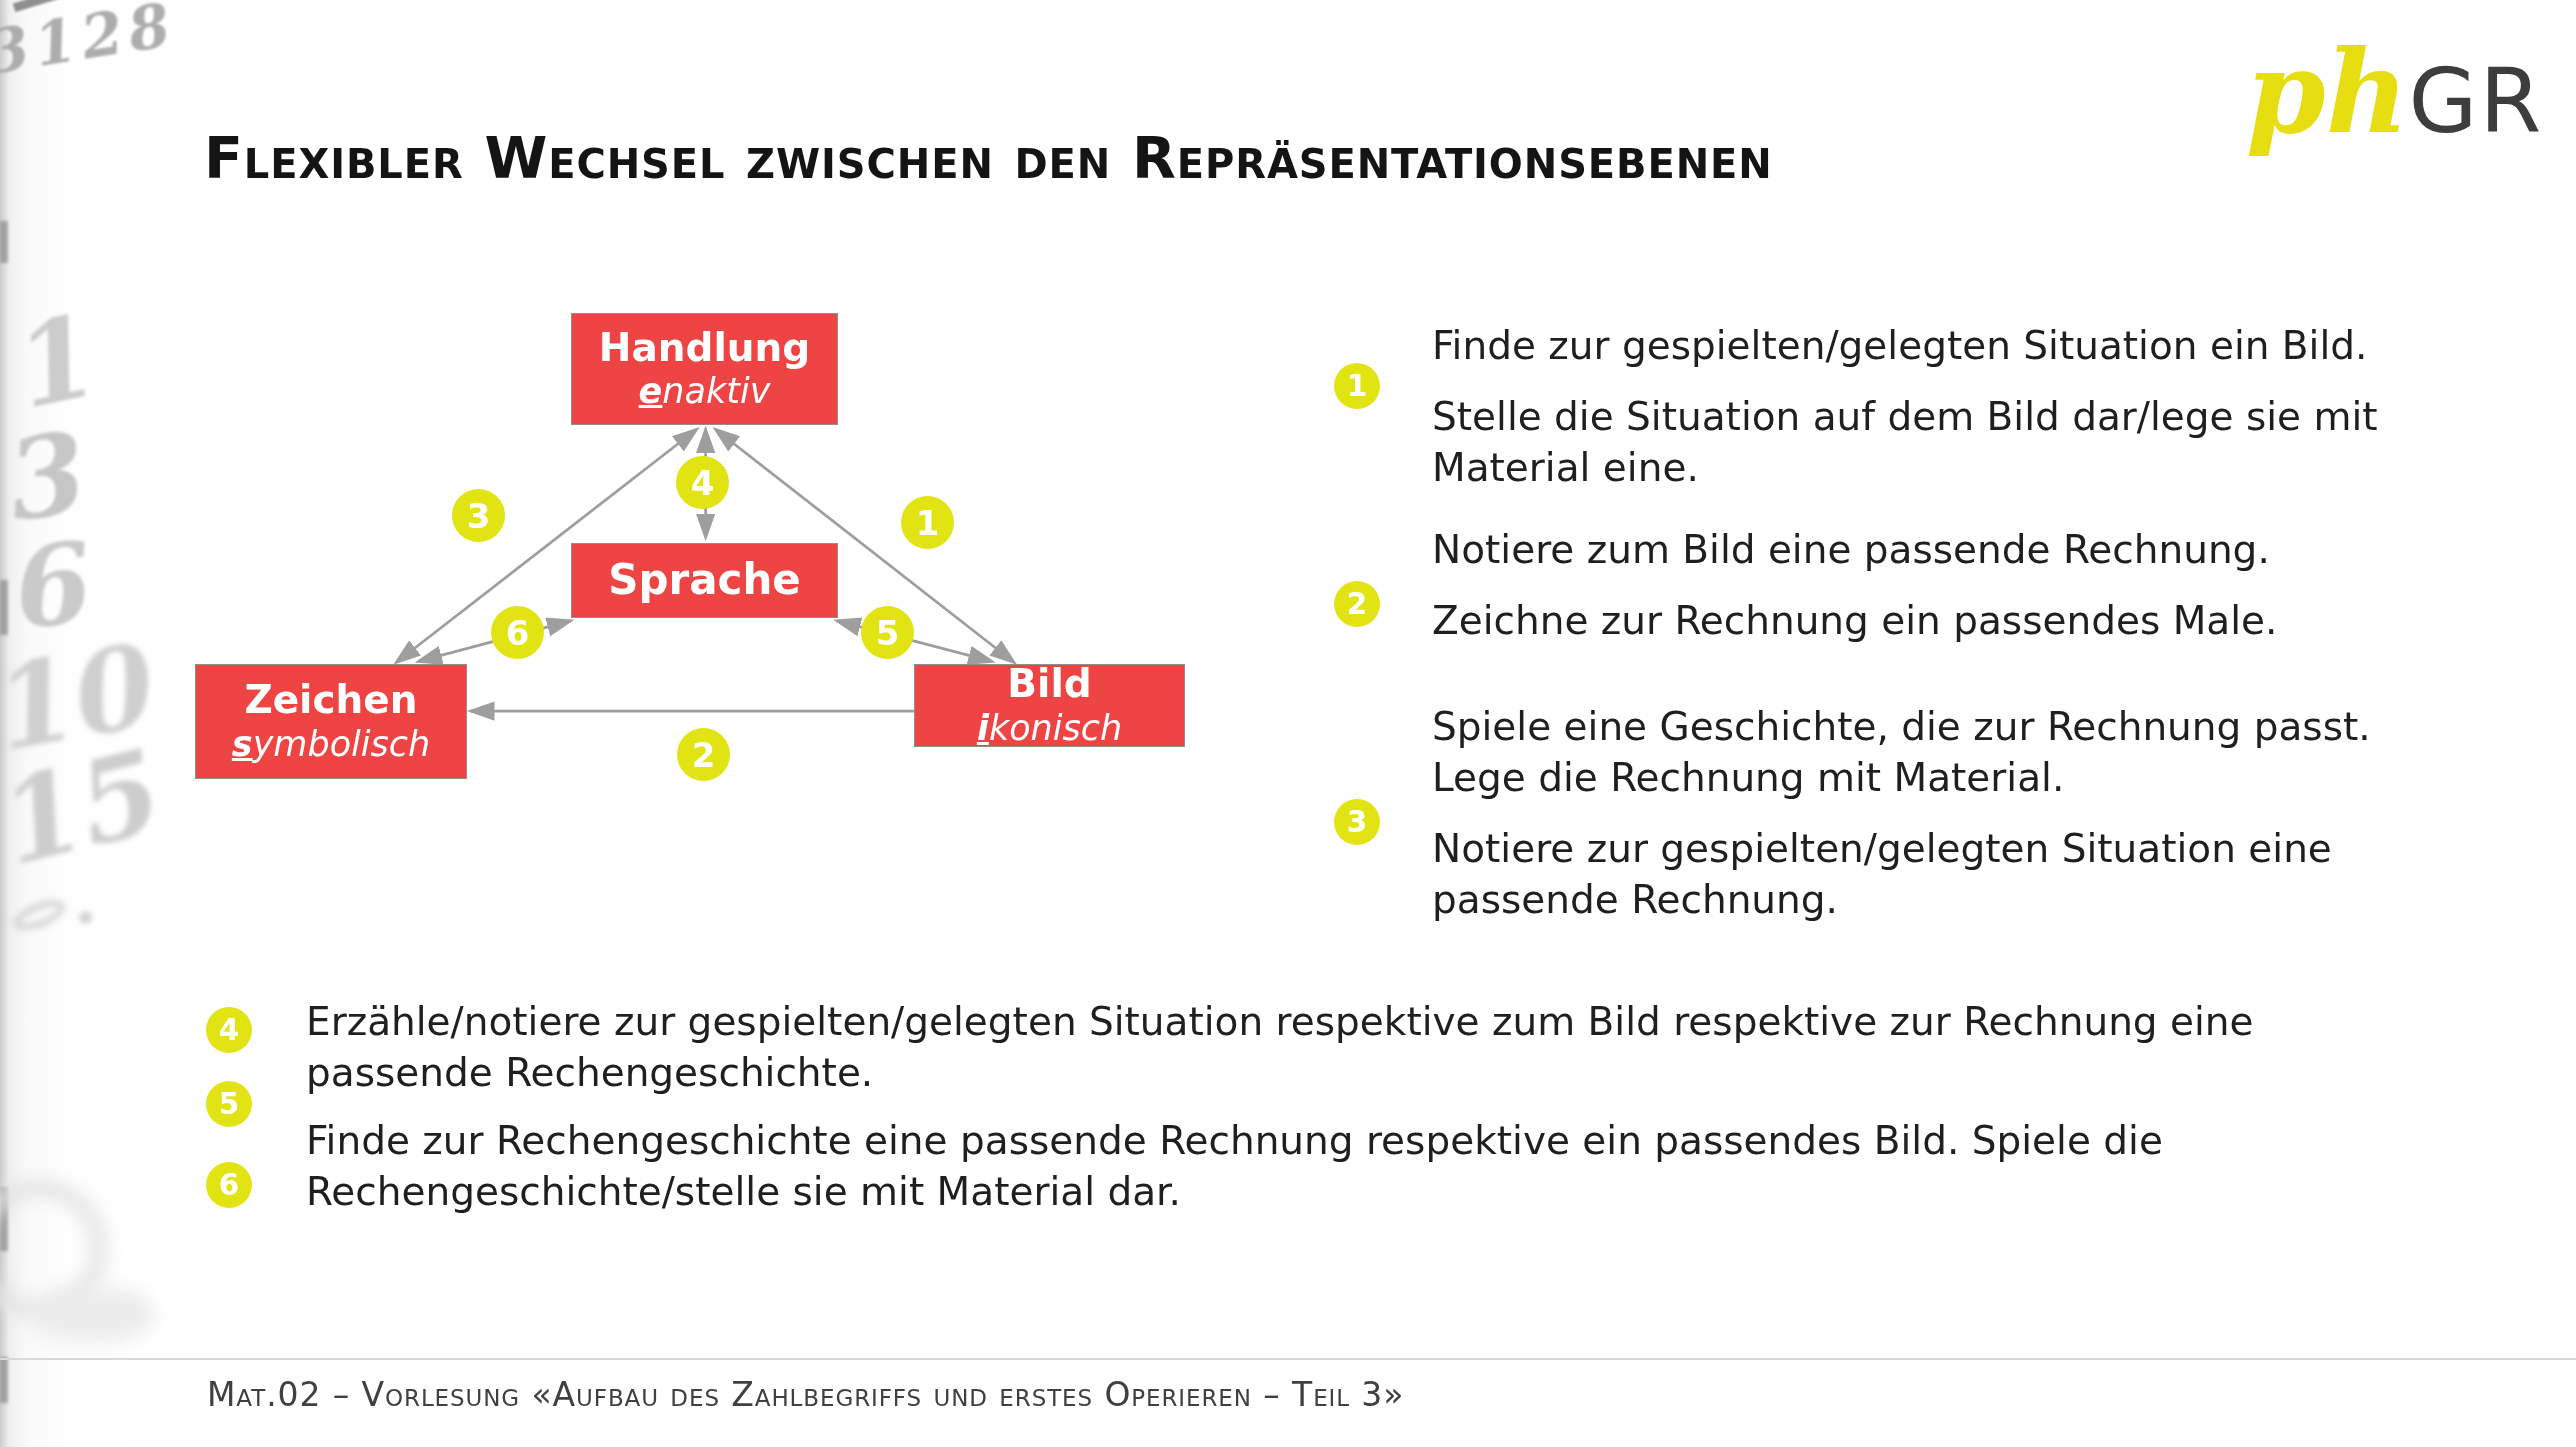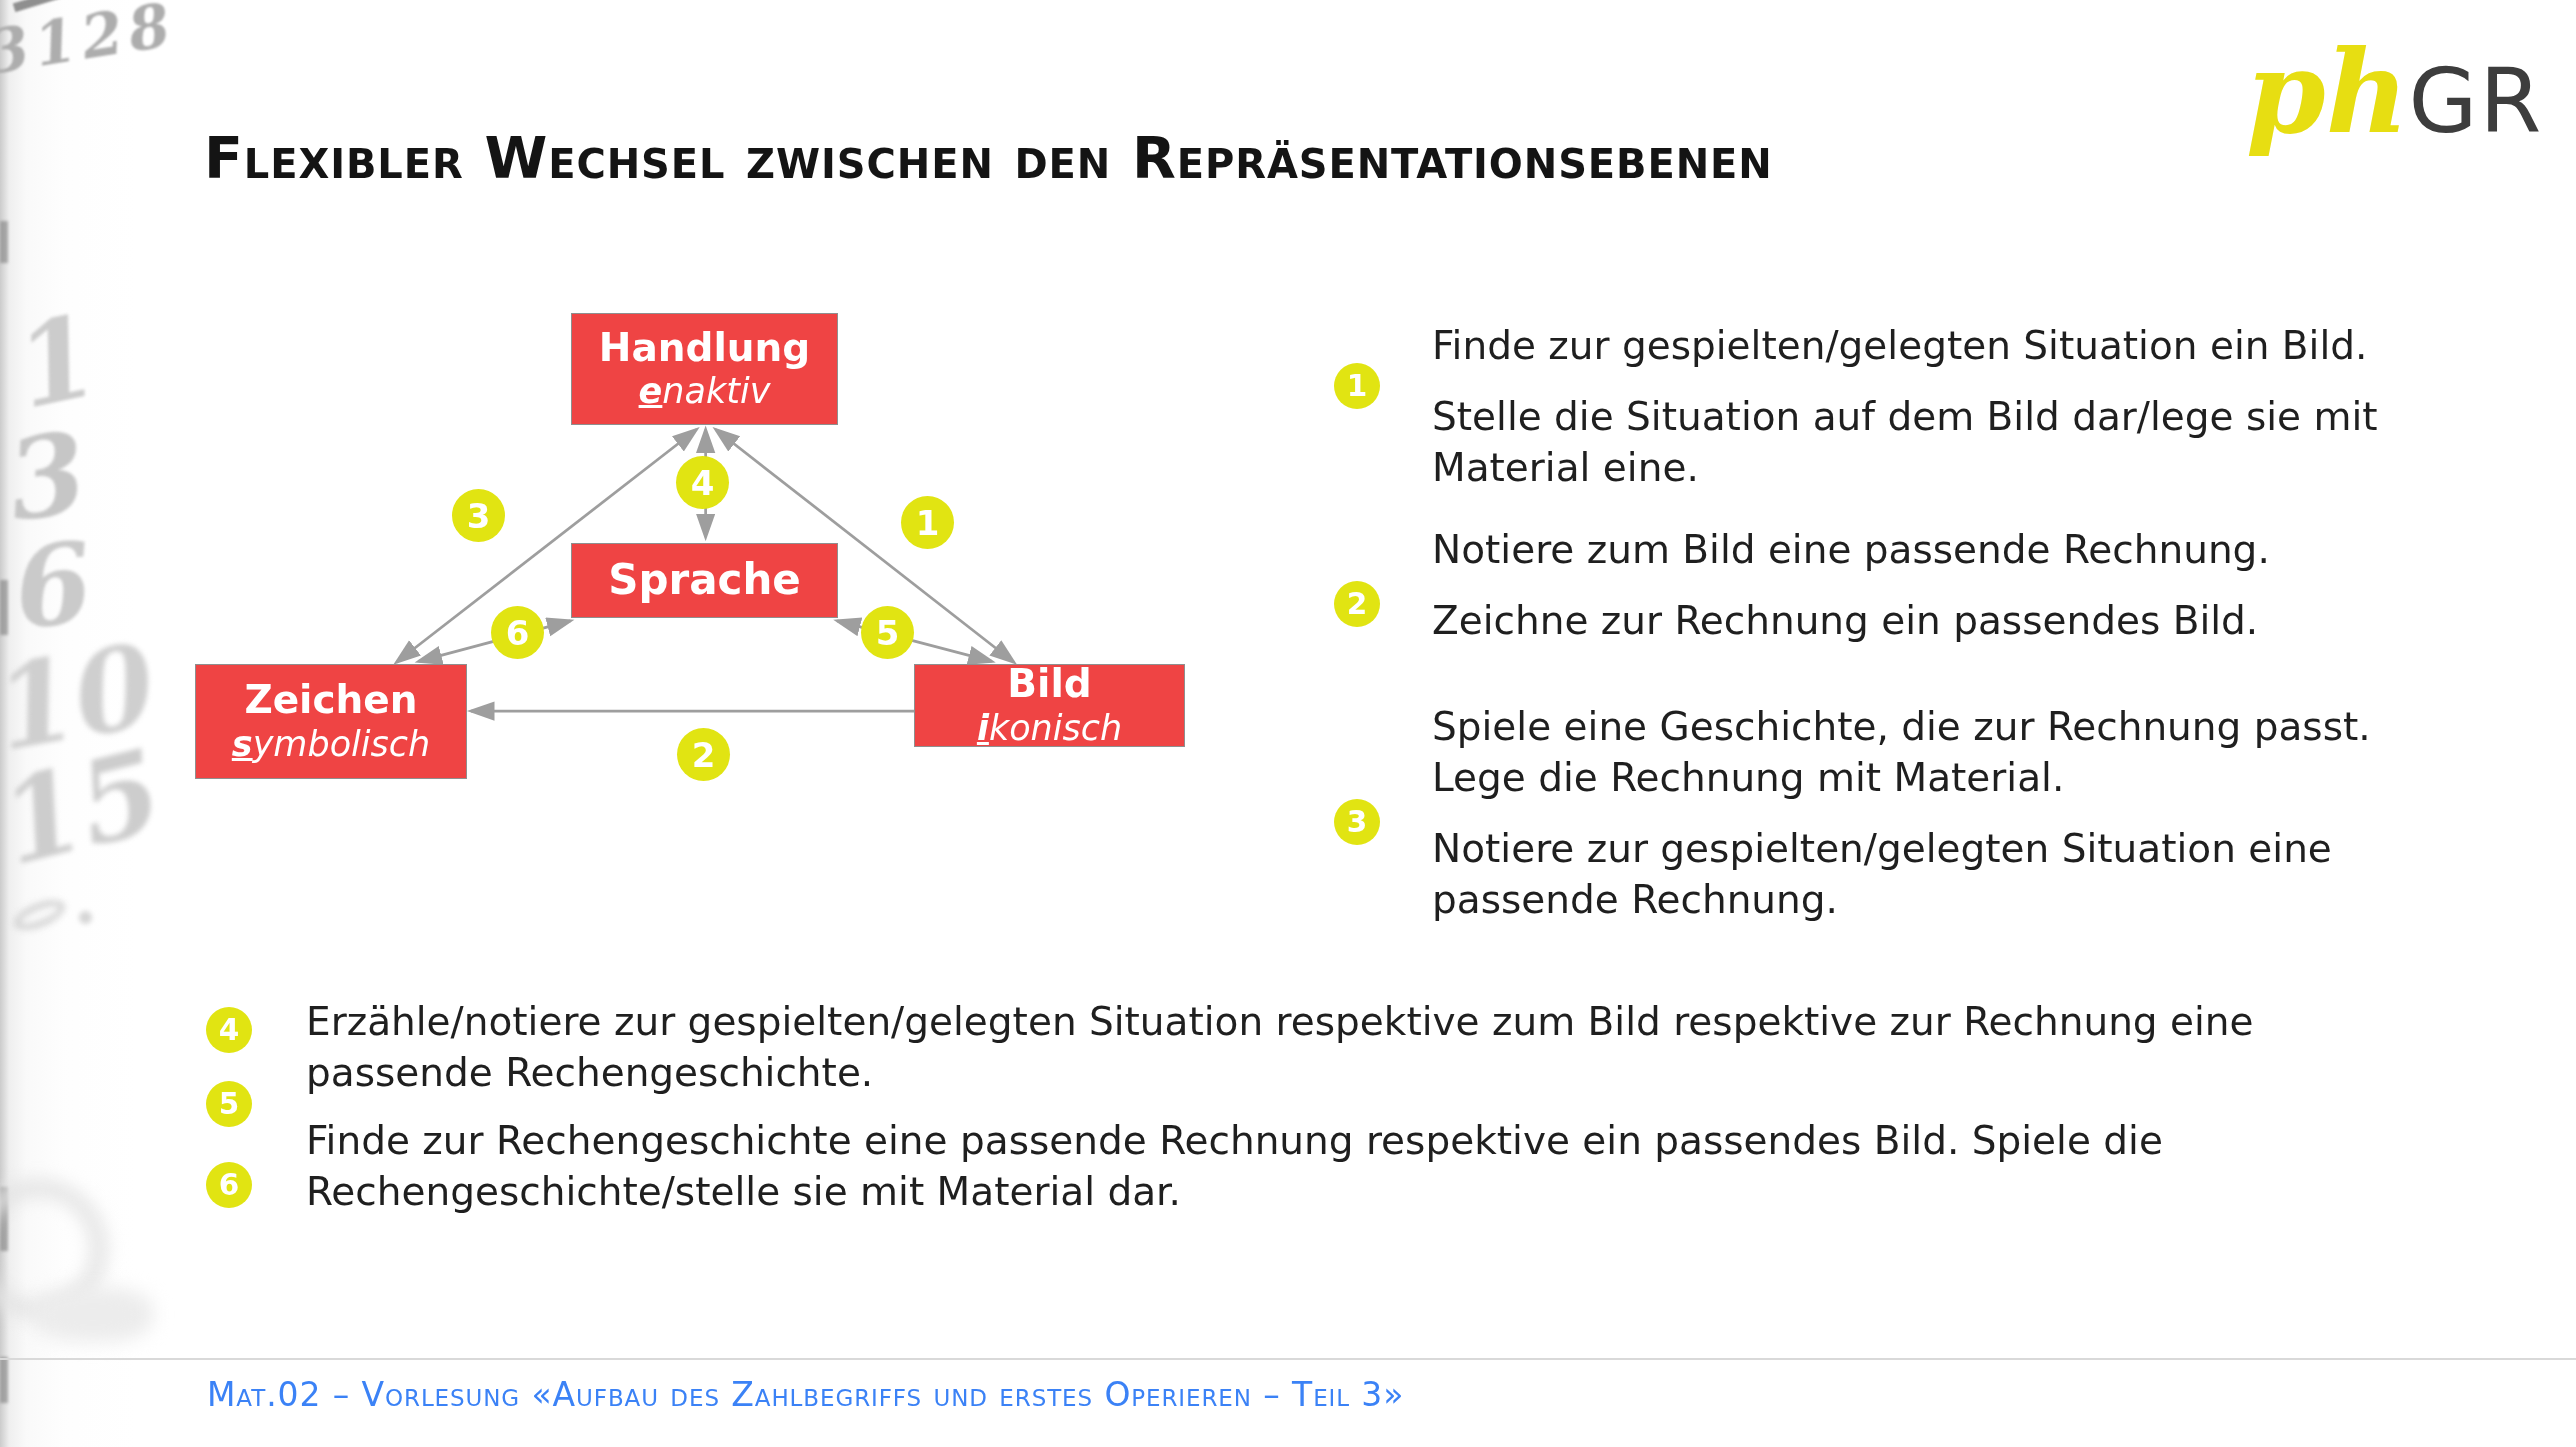--- a/index.html
+++ b/index.html
@@ -79,21 +79,21 @@
   .txt .para + .para { margin-top:20px; }
   .rt1 { left:1432px; top:320px; }
   .rt2 { left:1432px; top:524px; }
   .rt3 { left:1432px; top:701px; }
   .bt1 { left:306px; top:996px; }
   .bt2 { left:306px; top:1115px; }
 
   
   .footer-rule { position:absolute; left:0; top:1358px; width:2576px; height:1.8px; background:#d9d9d9; }
   .footer-text { position:absolute; left:207px; top:1375px; font-size:33px; font-variant:small-caps;
-    color:#3b82f6; letter-spacing:0.9px; white-space:nowrap; }
+    color:#404040; letter-spacing:0.9px; white-space:nowrap; }
 </style>
 </head>
 <body>
 
 <div class="slide">
 
   <div class="edge-shade"></div>
   <div class="edge-dash ed1"></div>
   <div class="edge-dash ed2"></div>
   <div class="edge-dash ed3"></div>
@@ -163,21 +163,21 @@
       <div class="line">Material eine.</div>
     </div>
   </div>
 
   <div class="badge br2">2</div>
   <div class="txt rt2">
     <div class="para">
       <div class="line">Notiere zum Bild eine passende Rechnung.</div>
     </div>
     <div class="para">
-      <div class="line">Zeichne zur Rechnung ein passendes Bild.</div>
+      <div class="line">Zeichne zur Rechnung ein passendes Male.</div>
     </div>
   </div>
 
   <div class="badge br3">3</div>
   <div class="txt rt3">
     <div class="para">
       <div class="line">Spiele eine Geschichte, die zur Rechnung passt.</div>
       <div class="line">Lege die Rechnung mit Material.</div>
     </div>
     <div class="para">

